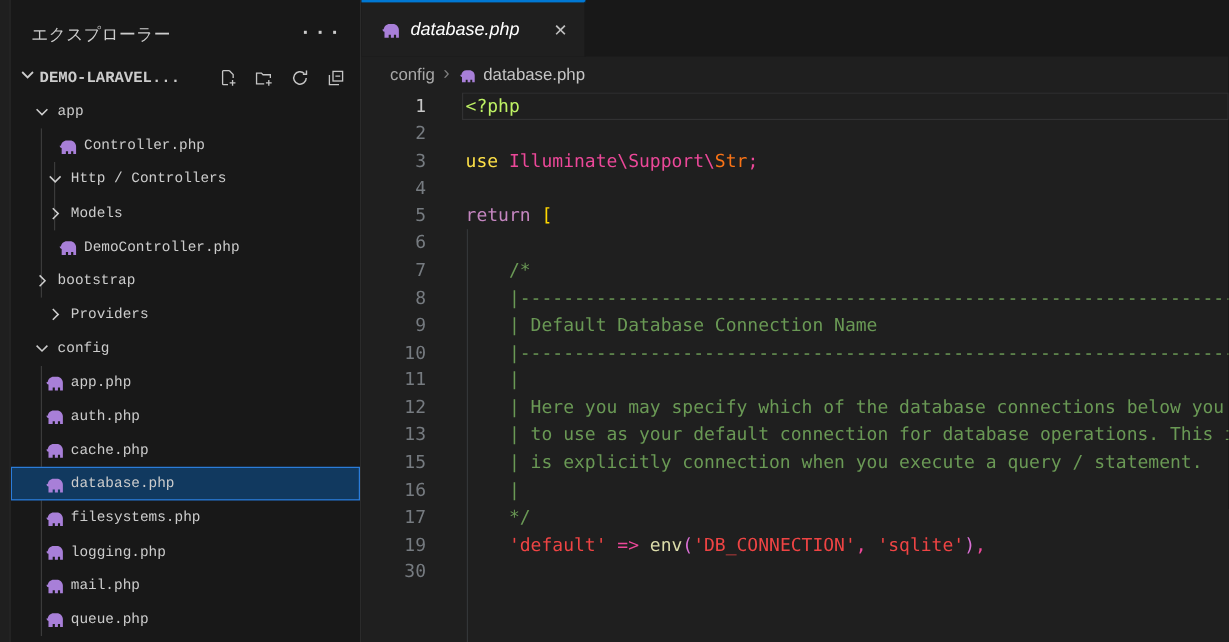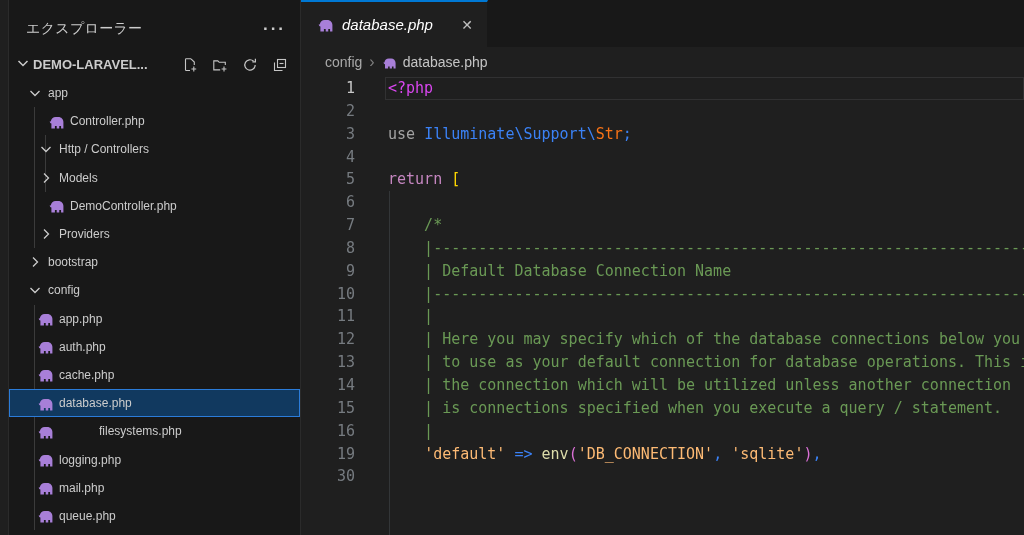--- a/index.html
+++ b/index.html
@@ -6,21 +6,21 @@
   html,body { background:#000; }
   .app {
     width:1024px; height:535px; overflow:hidden; display:flex;
     background:#1f1f1f; color:#cccccc;
     font-family:"Liberation Sans", sans-serif;
     -webkit-font-smoothing:antialiased;
   }
   
   .activity-strip { width:9px; background:#1f1f1f; border-right:1px solid #2b2b2b; flex:none; }
   
-  .sidebar { width:292px; flex:none; background:#181818; border-right:1px solid #2b2b2b; overflow:hidden; position:relative; }
+  .sidebar { width:292px; flex:none; background:#181818; border-right:1px solid #2b2b2b; overflow:hidden; position:relative;font-family:Liberation Mono, monospace; }
   .sidebar-title-row { height:50px; display:flex; align-items:center; padding:8px 14px 0 17px; }
   .sidebar-title { font-size:14px; color:#cccccc; letter-spacing:.3px; }
   .more-actions { margin-left:auto; color:#cccccc; font-size:17px; font-weight:bold; letter-spacing:2px; cursor:pointer; line-height:10px; }
   .root-row { height:29px; display:flex; align-items:center; padding:0 12px 0 6px; }
   .root-label { font-size:13px; font-weight:bold; color:#cccccc; margin-left:2px; white-space:nowrap; }
   .root-actions { margin-left:auto; display:flex; gap:13px; align-items:center; }
   .action-btn { width:17px; height:17px; display:flex; align-items:center; justify-content:center; cursor:pointer; }
   .action-btn svg { display:block; }
   .tree { position:relative; height:456px; overflow:hidden; }
   .tree-row { height:28.2px; display:flex; align-items:center; font-size:12px; color:#cccccc; white-space:nowrap; cursor:pointer; position:relative; }
@@ -42,30 +42,30 @@
   .crumb-file { color:#c5c5c5; }
   
   .editor { flex:1; position:relative; overflow:hidden; font-family:"DejaVu Sans Mono","Liberation Mono",monospace; font-size:15px; cursor:text; }
   .ed-guide { position:absolute; left:88px; width:1px; background:#333638; pointer-events:none; }
   .row { display:flex; height:22.85px; line-height:22.85px; position:relative; }
   .ln { width:54px; flex:none; text-align:right; color:#767b80; user-select:none; }
   .row.active .ln { color:#c7c7c7; }
   .code { padding-left:33px; white-space:pre; flex:1; overflow:hidden; }
   .row.active .hl { position:absolute; left:84px; right:0; top:0; bottom:0; border:1px solid #313132; pointer-events:none; }
   
-  .tk-php  { color:#d946ef; }
-  .tk-kw   { color:#a3a3a3;margin-top:48px; }
+  .tk-php  { color:#bef264; }
+  .tk-kw   { color:#fde047;margin-top:48px; }
   .tk-type { color:#f97316; }
   .tk-ctrl { color:#c586c0; }
-  .tk-str  { color:#fdba74; }
+  .tk-str  { color:#ef4444; }
   .tk-fn   { color:#dcdcaa;margin-top:12px; }
   .tk-cmt  { color:#6a9955; }
   .tk-b1   { color:#ffd700; }
   .tk-b2   { color:#da70d6; }
-  .tk-pln  { color:#3b82f6; }
+  .tk-pln  { color:#ec4899; }
 </style>
 </head>
 <body>
 
 <div class="app">
 
   <div class="activity-strip"></div>
 
   <div class="sidebar">
     <div class="sidebar-title-row">
@@ -143,39 +143,39 @@
           <span class="tree-label">Models</span>
         </div>
         <div class="tree-row" style="padding-left: 39px;">
           <span class="icon">
             <svg width="17" height="17" viewBox="0 0 16 16">
               <path fill="#a87fd8" d="M3.2 14.5V9.8c-1-.1-1.6-.9-1.5-2l.9.1C2.9 5.6 4.8 3.8 7.2 3.8h2.6c2.6 0 4.7 2.1 4.7 4.7v6h-2.2v-2.3h-1.7v2.3H8.2v-2.3H6.5v2.3z"></path>
             </svg>
           </span>
           <span class="tree-label">DemoController.php</span>
         </div>
-        <div class="tree-row" style="padding-left: 28px;">
+        <div class="tree-row" style="padding-left: 17px;">
           <span class="icon">
             <svg width="16" height="16" viewBox="0 0 16 16">
               <path d="M6 3.5L10.5 8L6 12.5" fill="none" stroke="#cccccc" stroke-width="1.3"></path>
             </svg>
           </span>
+          <span class="tree-label">bootstrap</span>
+        </div>
+        <div class="tree-row" style="padding-left: 28px;">
+          <span class="icon">
+            <svg width="16" height="16" viewBox="0 0 16 16">
+              <path d="M6 3.5L10.5 8L6 12.5" fill="none" stroke="#cccccc" stroke-width="1.3"></path>
+            </svg>
+          </span>
           <span class="tree-label">Providers</span>
         </div>
         <div class="tree-row" style="padding-left: 17px;">
           <span class="icon">
             <svg width="16" height="16" viewBox="0 0 16 16">
-              <path d="M6 3.5L10.5 8L6 12.5" fill="none" stroke="#cccccc" stroke-width="1.3"></path>
-            </svg>
-          </span>
-          <span class="tree-label">bootstrap</span>
-        </div>
-        <div class="tree-row" style="padding-left: 17px;">
-          <span class="icon">
-            <svg width="16" height="16" viewBox="0 0 16 16">
               <path d="M3.5 6l4.5 4.5L12.5 6" fill="none" stroke="#cccccc" stroke-width="1.3"></path>
             </svg>
           </span>
           <span class="tree-label">config</span>
         </div>
         <div class="tree-row" style="padding-left: 28px;">
           <span class="icon">
             <svg width="17" height="17" viewBox="0 0 16 16">
               <path fill="#a87fd8" d="M3.2 14.5V9.8c-1-.1-1.6-.9-1.5-2l.9.1C2.9 5.6 4.8 3.8 7.2 3.8h2.6c2.6 0 4.7 2.1 4.7 4.7v6h-2.2v-2.3h-1.7v2.3H8.2v-2.3H6.5v2.3z"></path>
             </svg>
@@ -199,21 +199,21 @@
           <span class="tree-label">cache.php</span>
         </div>
         <div class="tree-row selected" style="padding-left: 28px;">
           <span class="icon">
             <svg width="17" height="17" viewBox="0 0 16 16">
               <path fill="#a87fd8" d="M3.2 14.5V9.8c-1-.1-1.6-.9-1.5-2l.9.1C2.9 5.6 4.8 3.8 7.2 3.8h2.6c2.6 0 4.7 2.1 4.7 4.7v6h-2.2v-2.3h-1.7v2.3H8.2v-2.3H6.5v2.3z"></path>
             </svg>
           </span>
           <span class="tree-label">database.php</span>
         </div>
-        <div class="tree-row" style="padding-left: 28px; gap: 40px;">
+        <div class="tree-row" style="padding-left: 28px;">
           <span class="icon">
             <svg width="17" height="17" viewBox="0 0 16 16">
               <path fill="#a87fd8" d="M3.2 14.5V9.8c-1-.1-1.6-.9-1.5-2l.9.1C2.9 5.6 4.8 3.8 7.2 3.8h2.6c2.6 0 4.7 2.1 4.7 4.7v6h-2.2v-2.3h-1.7v2.3H8.2v-2.3H6.5v2.3z"></path>
             </svg>
           </span>
           <span class="tree-label">filesystems.php</span>
         </div>
         <div class="tree-row" style="padding-left: 28px;">
           <span class="icon">
             <svg width="17" height="17" viewBox="0 0 16 16">
@@ -312,32 +312,32 @@
         </div>
         <div class="row">
           <span class="ln">12</span>
           <span class="code"><span class="tk-cmt">    | Here you may specify which of the database connections below you wish</span></span>
         </div>
         <div class="row">
           <span class="ln">13</span>
           <span class="code"><span class="tk-cmt">    | to use as your default connection for database operations. This is</span></span>
         </div>
         <div class="row">
-          <span class="ln">14</span>
-          <span class="code"><span class="tk-cmt">    | the connection which will be utilized unless another connection</span></span>
-        </div>
-        <div class="row">
           <span class="ln">15</span>
-          <span class="code"><span class="tk-cmt">    | is connections specified when you execute a query / statement.</span></span>
+          <span class="code"><span class="tk-cmt">    | is explicitly connection when you execute a query / statement.</span></span>
         </div>
         <div class="row">
           <span class="ln">16</span>
           <span class="code"><span class="tk-cmt">    |</span></span>
         </div>
         <div class="row">
+          <span class="ln">17</span>
+          <span class="code"><span class="tk-cmt">    */</span></span>
+        </div>
+        <div class="row">
           <span class="ln">19</span>
           <span class="code"><span class="tk-pln">    </span><span class="tk-str">'default'</span><span class="tk-pln"> =&gt; </span><span class="tk-fn">env</span><span class="tk-b2">(</span><span class="tk-str">'DB_CONNECTION'</span><span class="tk-pln">, </span><span class="tk-str">'sqlite'</span><span class="tk-b2">)</span><span class="tk-pln">,</span></span>
         </div>
         <div class="row">
           <span class="ln">30</span>
           <span class="code"></span>
         </div>
       </div>
   </div>
 

